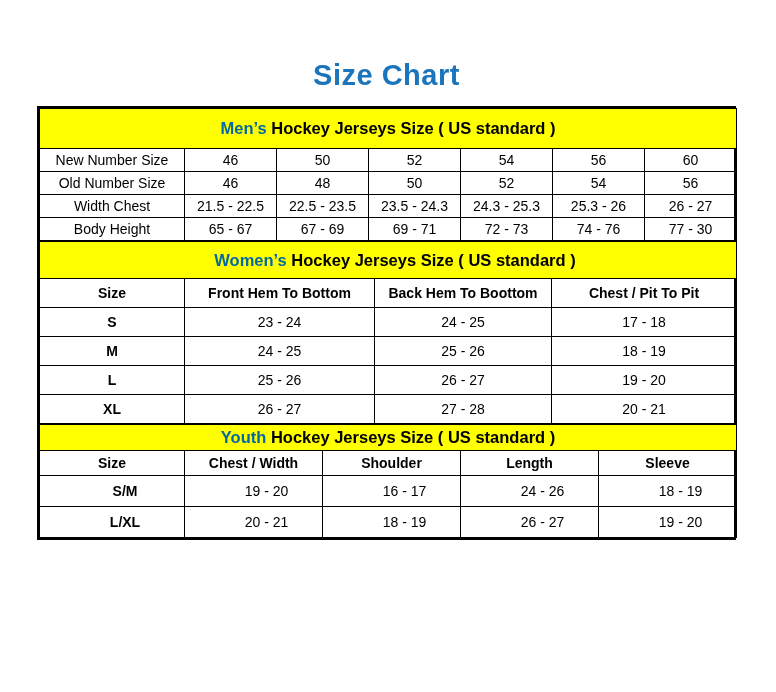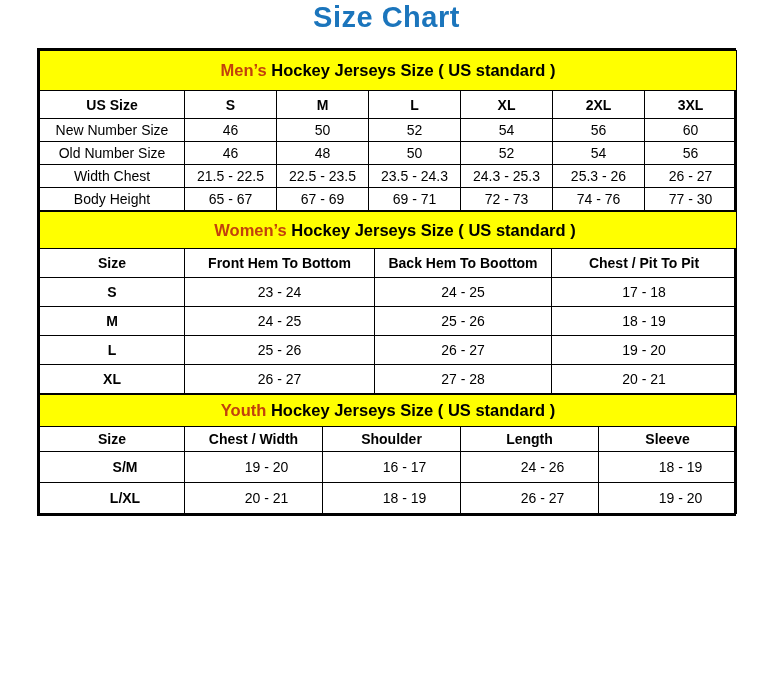--- a/index.html
+++ b/index.html
@@ -6,20 +6,21 @@
   html, body { margin: 0; padding: 0; }
   body {
     width: 776px; height: 692px;
     background: #ffffff;
     overflow: hidden;
     font-family: "Liberation Sans", "DejaVu Sans", sans-serif;
     color: #000000;
   }
   .page-title {
     margin: 0;
+    padding-top: 58px;
     width: 699px;
     margin-left: 37px;
     text-align: center;
     font-size: 29px;
     line-height: 34px;
     font-weight: 700;
     color: #1B75BC;
     letter-spacing: 0.5px;
   }
   .chart-wrap {
@@ -42,22 +43,22 @@
     overflow: hidden;
     white-space: nowrap;
   }
   tr.band td {
     background: #FFFF00;
     font-weight: 700;
     font-size: 16.5px;
   }
   .band-men td   { height: 40px; }
   .band-women td { height: 37px; padding-left: 16px; }
-  .band-youth td { height: 32px; }
-  .hl { color: #c2410c; }
+  .band-youth td { height: 26px; }
+  .hl { color: #0369a1; }
   tr.cols td { font-weight: 700; }
   .men-cols td   { height: 28px; }
   .women-cols td { height: 29px; }
   .youth-cols td { height: 25px; }
   .men-row td    { height: 23px; font-weight: 400; }
   .women-row td  { height: 29px; font-weight: 400; }
   .youth-row td  { height: 31px; font-weight: 400; padding-left: 28px; }
   .women-row td.rlabel, .youth-row td.rlabel { font-weight: 700; }
   .squiggle {
     text-decoration-style: wavy;
@@ -80,29 +81,20 @@
         <col style="width:92px">
         <col style="width:92px">
         <col style="width:92px">
         <col style="width:92px">
         <col style="width:92px">
     </colgroup>
     <tbody>
         <tr class="band band-men">
       <td colspan="7"><span class="hl">Men’s</span><span> Hockey Jerseys Size ( US standard )</span></td>
     </tr>
-    <tr class="cols men-cols">
-      <td>US Size</td>
-      <td>S</td>
-      <td>M</td>
-      <td>L</td>
-      <td>XL</td>
-      <td>2XL</td>
-      <td>3XL</td>
-    </tr>
     <tr class="men-row">
       <td class="rlabel">New Number Size</td>
       <td>46</td>
       <td>50</td>
       <td>52</td>
       <td>54</td>
       <td>56</td>
       <td>60</td>
     </tr>
     <tr class="men-row">

